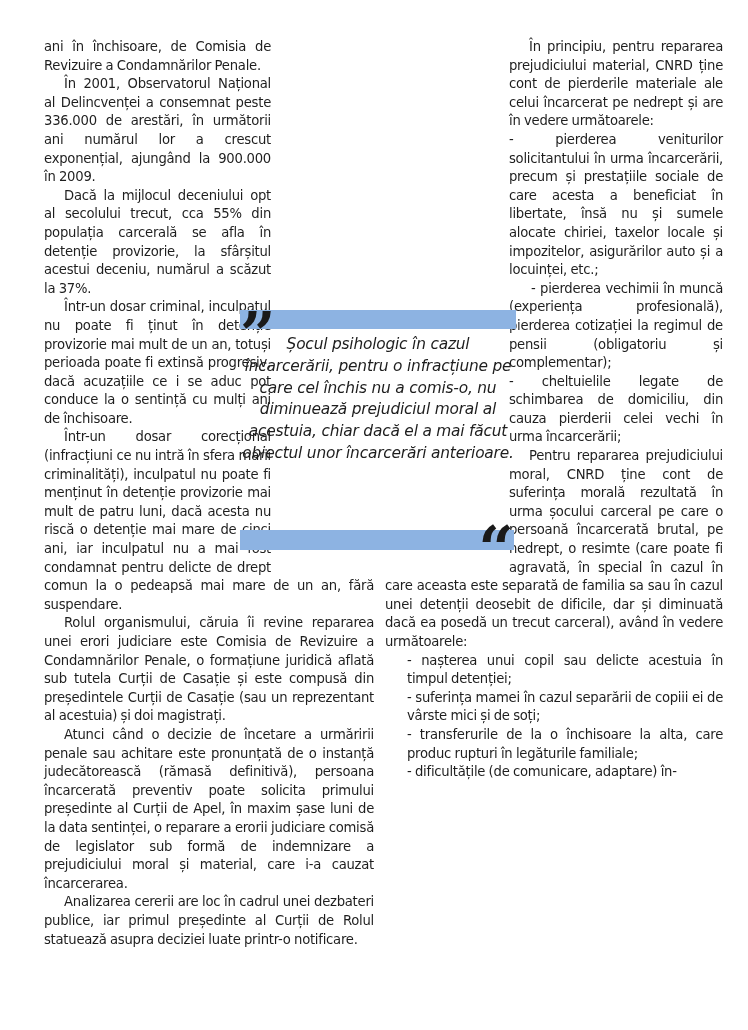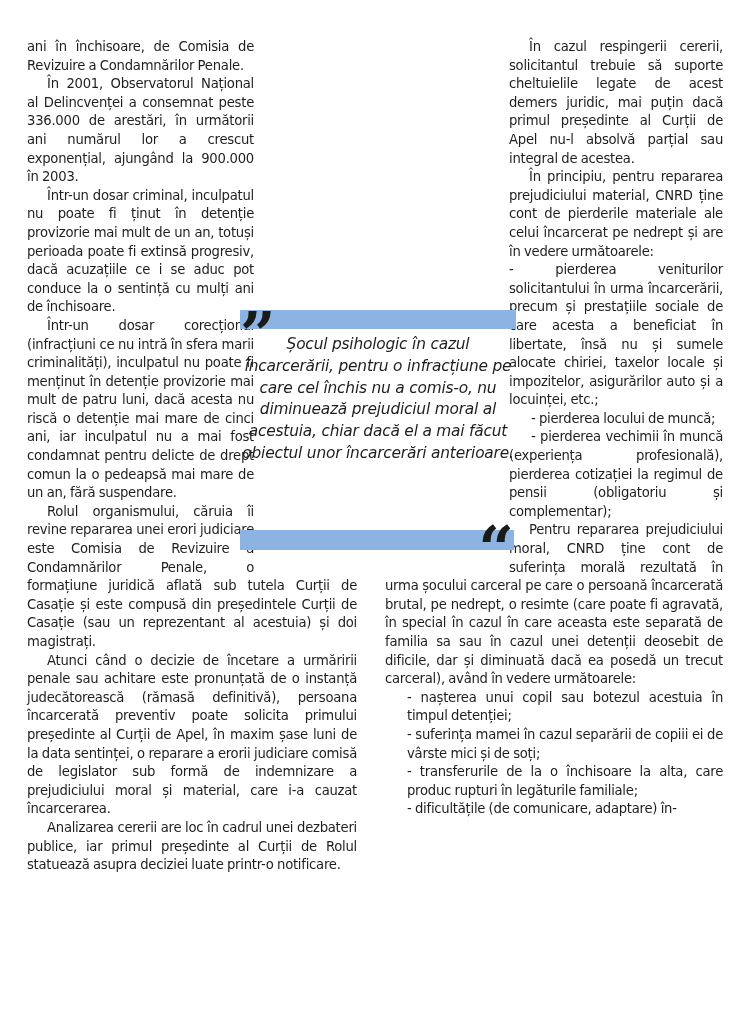--- a/index.html
+++ b/index.html
@@ -4,21 +4,21 @@
 <style>
   html, body { margin: 0; padding: 0; background: #ffffff; }
   body {
     width: 748px; height: 1030px; position: relative; overflow: hidden;
     font-family: "DejaVu Sans", sans-serif; color: #1e1e1e;
   }
   .col {
     position: absolute; top: 38px; font-size: 13.2px; line-height: 18.6px;
     letter-spacing: -0.25px; word-spacing: -0.5px;
   }
-  .col-left { left: 27px; width: 330px; }
+  .col-left { left: 44px; width: 330px; }
   .col-right { left: 385px; width: 338px; }
   .col p { margin: 0; text-align: justify; text-indent: 20px; hyphens: manual; }
   .col p.noindent { text-indent: 0; }
   .col p.item { text-indent: 0; padding-left: 22px; }
   .col p.item.indent-first { text-indent: 22px; padding-left: 0; }
   .wrap-left { float: right; width: 103px; height: 262px; shape-outside: margin-box; }
   .wrap-right { float: left; width: 124px; height: 244px; }
 
   .pullquote {
     position: absolute; left: 240px; top: 310px; width: 276px; height: 240px;
@@ -40,37 +40,37 @@
     font-style: italic; font-size: 15.4px; line-height: 21.8px; color: #1e1e1e;
     letter-spacing: -0.2px;
   }
 </style>
 </head>
 <body>
 
 <div class="col col-left">
   <div class="wrap-left" style="margin-top:270px;"></div>
   <p class="noindent">ani în închisoare, de Comisia de Revizuire a Condamnărilor Penale.</p>
-  <p>În 2001, Observatorul Național al Delincvenței a consemnat peste 336.000 de arestări, în următorii ani numărul lor a crescut exponențial, ajungând la 900.000 în 2003.</p>
+  <p>În 2001, Observatorul Național al Delincvenței a consemnat peste 336.000 de arestări, în următorii ani numărul lor a crescut exponențial, ajungând la 900.000 în 2009.</p>
+  <p>Dacă la mijlocul deceniului opt al secolului trecut, cca 55% din populația carcerală se afla în detenție provizorie, la sfârșitul acestui deceniu, numărul a scăzut la 37%.</p>
   <p>Într-un dosar criminal, inculpatul nu poate fi ținut în detenție provizorie mai mult de un an, totuși perioada poate fi extinsă progresiv, dacă acuzațiile ce i se aduc pot conduce la o sentință cu mulți ani de închisoare.</p>
   <p>Într-un dosar corecțional (infracțiuni ce nu intră în sfera marii criminalități), inculpatul nu poate fi menținut în detenție provizorie mai mult de patru luni, dacă acesta nu riscă o detenție mai mare de cinci ani, iar inculpatul nu a mai fost condamnat pentru delicte de drept comun la o pedeapsă mai mare de un an, fără suspendare.</p>
   <p>Rolul organismului, căruia îi revine repararea unei erori judiciare este Comisia de Revizuire a Condamnărilor Penale, o formațiune juridică aflată sub tutela Curții de Casație și este compusă din președintele Curții de Casație (sau un reprezentant al acestuia) și doi magistrați.</p>
   <p>Atunci când o decizie de încetare a urmăririi penale sau achitare este pronunțată de o instanță judecătorească (rămasă definitivă), persoana încarcerată preventiv poate solicita primului președinte al Curții de Apel, în maxim șase luni de la data sentinței, o reparare a erorii judiciare comisă de legislator sub formă de indemnizare a prejudiciului moral și material, care i-a cauzat încarcerarea.</p>
   <p>Analizarea cererii are loc în cadrul unei dezbateri publice, iar primul președinte al Curții de Rolul statuează asupra deciziei luate printr-o notificare.</p>
 </div>
 
 <div class="col col-right">
   <div class="wrap-right" style="margin-top:280px;"></div>
-  <p>În cazul respingerii cererii, solicitantul trebuie să suporte cheltuielile legate de acest demers juridic, mai puțin dacă primul președinte al Curții de Apel nu-l absolvă parțial sau integral de acestea.</p>
   <p>În principiu, pentru repararea prejudiciului material, CNRD ține cont de pierderile materiale ale celui încarcerat pe nedrept și are în vedere următoarele:</p>
   <p class="item">- pierderea veniturilor solicitantului în urma încarcerării, precum și prestațiile sociale de care acesta a beneficiat în libertate, însă nu și sumele alocate chiriei, taxelor locale și impozitelor, asigurărilor auto și a locuinței, etc.;</p>
-  <p class="item indent-first">- pierderea locului de muncă;</p>
   <p class="item indent-first">- pierderea vechimii în muncă (experiența profesională), pierderea cotizației la regimul de pensii (obligatoriu și complementar);</p>
+  <p class="item">- cheltuielile legate de schimbarea de domiciliu, din cauza pierderii celei vechi în urma încarcerării;</p>
   <p>Pentru repararea prejudiciului moral, CNRD ține cont de suferința morală rezultată în urma șocului carceral pe care o persoană încarcerată brutal, pe nedrept, o resimte (care poate fi agravată, în special în cazul în care aceasta este separată de familia sa sau în cazul unei detenții deosebit de dificile, dar și diminuată dacă ea posedă un trecut carceral), având în vedere următoarele:</p>
-  <p class="item">- nașterea unui copil sau botezul acestuia în timpul detenției;</p>
+  <p class="item">- nașterea unui copil sau delicte acestuia în timpul detenției;</p>
   <p class="item">- suferința mamei în cazul separării de copiii ei de vârste mici și de soți;</p>
   <p class="item">- transferurile de la o închisoare la alta, care produc rupturi în legăturile familiale;</p>
   <p class="item">- dificultățile (de comunicare, adaptare) în-</p>
 </div>
 
 <div class="pullquote">
   <div class="pq-bar-top" style="background: rgb(141, 179, 226);"></div>
   <div class="pq-mark pq-open">”</div>
   <div class="pq-text">Șocul psihologic în cazul încarcerării, pentru o infracțiune pe care cel închis nu a comis-o, nu diminuează prejudiciul moral al acestuia, chiar dacă el a mai făcut obiectul unor încarcerări anterioare.</div>
   <div class="pq-bar-bottom" style="background: rgb(141, 179, 226);"></div>

